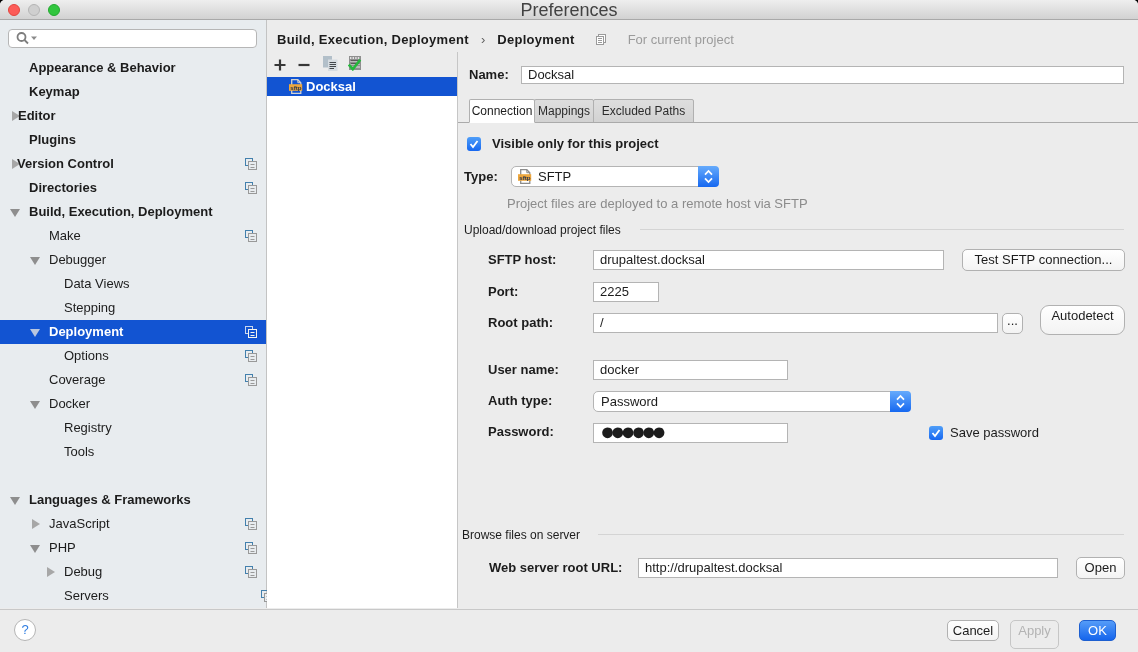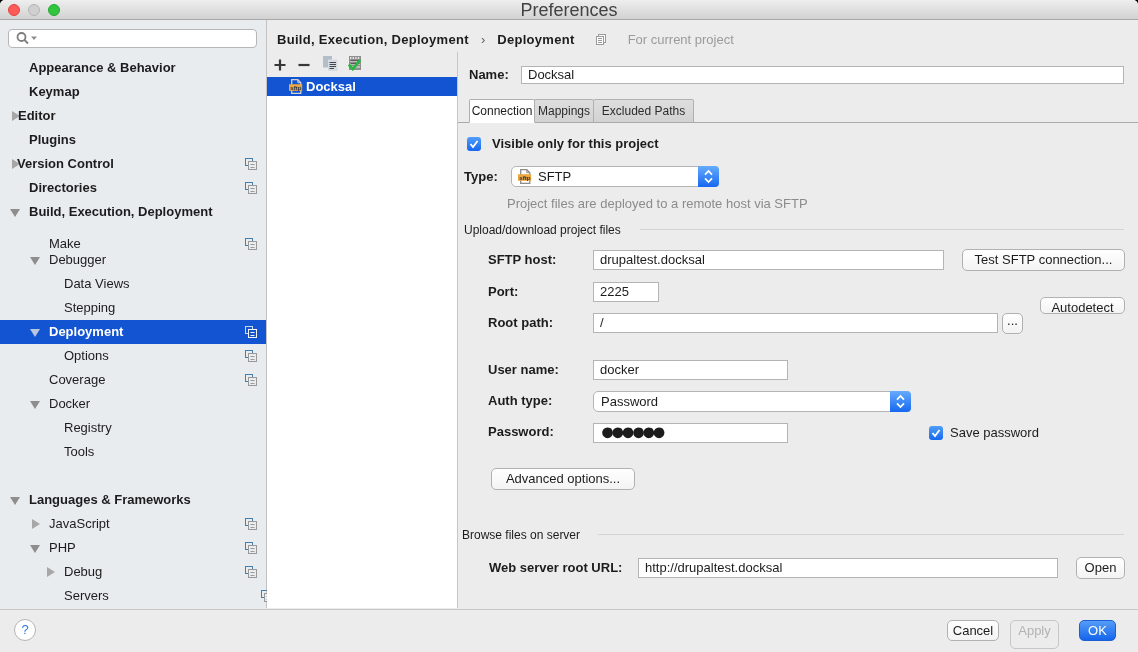--- a/index.html
+++ b/index.html
@@ -83,21 +83,21 @@
         <svg class="proj" width="12" height="12" viewBox="0 0 12 12">
           <rect x="0.5" y="0.5" width="7" height="7" fill="none" stroke="#4380ad"></rect>
           <rect x="3.5" y="3.5" width="8" height="8" fill="#e8ecef" stroke="#999999"></rect>
           <path d="M5.5 6.5h4M5.5 9.5h4" stroke="#999999" stroke-width="1.2"></path>
         </svg>
       </div>
     <div class="row" style="top:180px;">
         <i class="ar ar-d" style="left:10px;"></i>
         <span class="bold" style="left:29px;">Build, Execution, Deployment</span>
       </div>
-    <div class="row" style="top:204px;margin-top:8px;">
+    <div class="row" style="top:204px;">
         <span style="left:49px;">Make</span>
         <svg class="proj" width="12" height="12" viewBox="0 0 12 12">
           <rect x="0.5" y="0.5" width="7" height="7" fill="none" stroke="#4380ad"></rect>
           <rect x="3.5" y="3.5" width="8" height="8" fill="#e8ecef" stroke="#999999"></rect>
           <path d="M5.5 6.5h4M5.5 9.5h4" stroke="#999999" stroke-width="1.2"></path>
         </svg>
       </div>
     <div class="row" style="top:228px;">
         <i class="ar ar-d" style="left:30px;"></i>
         <span style="left:49px;">Debugger</span>
@@ -259,21 +259,21 @@
     <div class="lab" style="left:30px;top:229px;line-height:20px;">SFTP host:</div>
     <div class="field" style="left:135px;top:229px;width:351px;height:20px;line-height:18px;">drupaltest.docksal</div>
     <div class="btn" style="left:504px;top:228px;width:163px;height:22px;line-height:20px;">Test SFTP connection...</div>
 
     <div class="lab" style="left:30px;top:261px;line-height:20px;">Port:</div>
     <div class="field" style="left:135px;top:261px;width:66px;height:20px;line-height:18px;">2225</div>
 
     <div class="lab" style="left:30px;top:292px;line-height:20px;">Root path:</div>
     <div class="field" style="left:135px;top:292px;width:405px;height:20px;line-height:18px;">/</div>
     <div class="btn" style="left:544px;top:292px;width:21px;height:21px;line-height:14px;">...</div>
-    <div class="btn" style="left:582px;top:276px;width:85px;height:17px;line-height:19px;">Autodetect</div>
+    <div class="btn" style="left:582px;top:284px;width:85px;height:30px;line-height:19px;border-radius:9px;">Autodetect</div>
 
     <div class="lab" style="left:30px;top:339px;line-height:20px;">User name:</div>
     <div class="field" style="left:135px;top:339px;width:195px;height:20px;line-height:18px;">docker</div>
 
     <div class="lab" style="left:30px;top:370px;line-height:20px;">Auth type:</div>
     <div class="dropdown" style="left:135px;top:370px;width:318px;height:21px;">
       <span style="position:absolute;left:7px;top:0;">Password</span>
       <div class="ddcap"><svg width="21" height="21" viewBox="0 0 21 21">
             <path d="M7 8.7l3.5-3.7 3.5 3.7M7 12.3l3.5 3.7 3.5-3.7" stroke="#fff" stroke-width="1.7" fill="none"></path>
           </svg></div>
@@ -281,21 +281,20 @@
 
     <div class="lab" style="left:30px;top:401px;line-height:20px;">Password:</div>
     <div class="field" style="left:135px;top:402px;width:195px;height:20px;font-size:25px;letter-spacing:-4.8px;line-height:14px;">●●●●●●</div>
     <div class="checkbox" style="left:471px;top:405px;">
         <svg width="12" height="12" viewBox="0 0 12 12">
           <path d="M2.5 6l2.5 3 4.5-6" stroke="#fff" stroke-width="1.8" fill="none"></path>
         </svg>
       </div>
     <div class="rlab" style="left:492px;top:402px;line-height:20px;">Save password</div>
 
-    <div class="btn" style="left:33px;top:447px;width:144px;height:22px;line-height:20px;">Advanced options...</div>
 
     <div class="sect" style="left:4px;top:507px;line-height:14px;">Browse files on server</div>
     <div class="sectline" style="left:140px;top:513px;width:526px;"></div>
 
     <div class="lab" style="left:31px;top:537px;line-height:20px;">Web server root URL:</div>
     <div class="field" style="left:180px;top:537px;width:420px;height:20px;line-height:18px;">http://drupaltest.docksal</div>
     <div class="btn" style="left:618px;top:536px;width:49px;height:22px;line-height:20px;">Open</div>
   </div>
 
   <div class="bottom">

